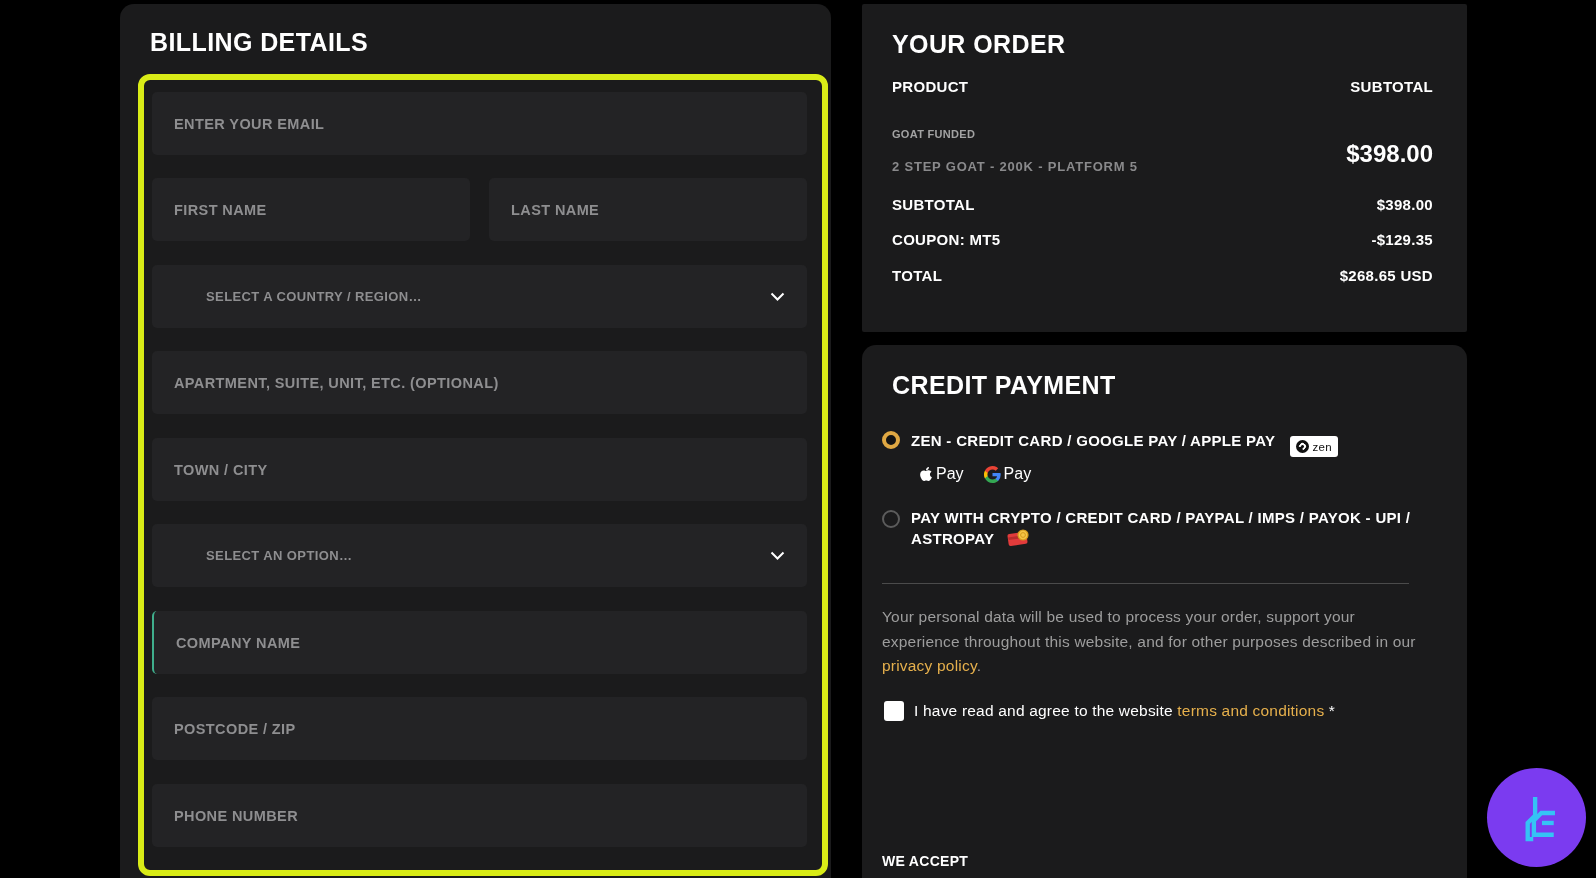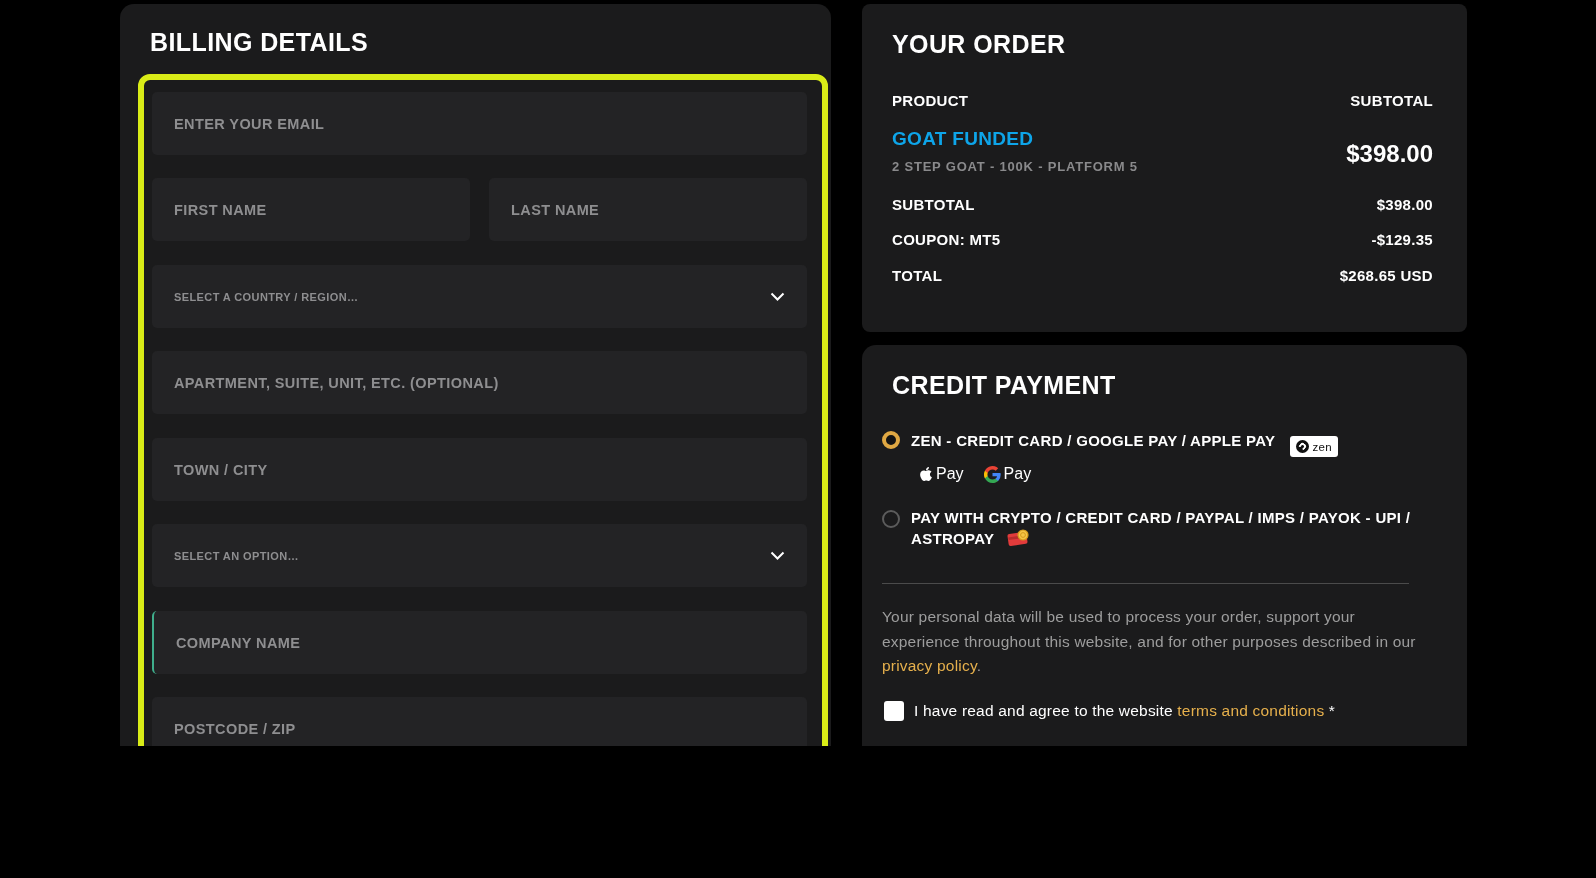--- a/index.html
+++ b/index.html
@@ -1,44 +1,44 @@
 <!DOCTYPE html>
 <html><head>
 <meta charset="utf-8">
 <style>
   * { margin:0; padding:0; box-sizing:border-box; }
   html,body { background:#000; }
   .page {
-    position:relative; width:1596px; height:746px; background:#000;
+    position:relative; width:1596px; height:878px; background:#000;
     overflow:hidden; font-family:"Liberation Sans","DejaVu Sans",sans-serif;
   }
   .card { position:absolute; background:#1b1b1c; }
 
   
   .billing-card { left:120px; top:4px; width:711px; height:874px; border-radius:14px 14px 0 0; }
   .billing-title { position:absolute; left:30px; top:24px; font-size:25px; font-weight:700;
     color:#fff; letter-spacing:.4px; }
   .highlight-box { position:absolute; left:18px; top:70px; width:690px; height:802px;
     border:6px solid #d9ec17; border-radius:12px; pointer-events:none; }
   .field { position:absolute; width:655px; height:63px; background:#232325; border-radius:5px;
     display:flex; align-items:center; padding:0 22px; }
   .field input { width:100%; background:transparent; border:none; outline:none;
     font-family:inherit; font-size:14.5px; font-weight:700; letter-spacing:.4px; color:#cfcfcf; }
   .field input::placeholder { color:#8e8e90; opacity:1; font-weight:700; }
   .select-field { justify-content:space-between; cursor:pointer; }
-  .select-field .ph { font-size:11px; font-weight:700; letter-spacing:.4px; color:#8e8e90; }
+  .select-field .ph { font-size:13px; font-weight:700; letter-spacing:.4px; color:#8e8e90;margin-left:32px; }
   .focused { border-left:2px solid #3fae8c; }
 
   
-  .order-card { left:862px; top:4px; width:605px; height:328px; border-radius:8px; }
+  .order-card { left:862px; top:4px; width:605px; height:328px; border-radius:2px; }
   .order-title { position:absolute; left:30px; top:26px; font-size:25px; font-weight:700; color:#fff; letter-spacing:.4px; }
   .oc-row { position:absolute; left:30px; right:34px; display:flex; justify-content:space-between; align-items:center; }
   .oc-label { font-size:15px; font-weight:700; color:#fff; letter-spacing:.3px; }
   .oc-value { font-size:15px; font-weight:700; color:#fff; letter-spacing:.3px; }
-  .item-name { font-size:19px; font-weight:700; color:#0ea5e9; letter-spacing:.3px; }
+  .item-name { font-size:11px; font-weight:700; color:#a3a3a3; letter-spacing:.3px; }
   .item-variant { position:absolute; left:30px; top:155px; font-size:13px; font-weight:700;
     color:#8a8a8c; letter-spacing:.8px; }
   .item-price { position:absolute; right:34px; top:136px; font-size:24px; font-weight:700; color:#fff; }
 
   
   .payment-card { left:862px; top:345px; width:605px; height:533px; border-radius:14px 14px 0 0; }
   .payment-title { position:absolute; left:30px; top:26px; font-size:25px; font-weight:700; color:#fff; letter-spacing:.4px; }
   .pm-option { position:absolute; left:20px; display:flex; align-items:flex-start; }
   .radio { width:18px; height:18px; border-radius:50%; flex:0 0 auto; cursor:pointer; }
   .radio-on { border:4px solid #e0a843; background:#141414; }
@@ -115,29 +115,29 @@
       <input type="text" placeholder="POSTCODE / ZIP" style="">
     </div>
     <div class="field" style="left:32px; top:780px;">
       <input type="text" placeholder="PHONE NUMBER" style="">
     </div>
   </section>
 
   <section class="card order-card">
     <h2 class="order-title">YOUR ORDER</h2>
 
-    <div class="oc-row" style="top:88px;">
+    <div class="oc-row" style="top:74px;">
       <span class="oc-label">PRODUCT</span>
       <span class="oc-label">SUBTOTAL</span>
     </div>
 
     <div class="oc-row" style="top:124px;">
       <span class="item-name">GOAT FUNDED</span>
     </div>
-    <span class="item-variant">2 STEP GOAT  -  100K  -  PLATFORM 5</span>
+    <span class="item-variant">2 STEP GOAT  -  200K  -  PLATFORM 5</span>
     <span class="item-price">$398.00</span>
 
     <div class="oc-row" style="top:192px;">
       <span class="oc-label">SUBTOTAL</span>
       <span class="oc-value">$398.00</span>
     </div>
     <div class="oc-row" style="top:227px;">
       <span class="oc-label">COUPON: MT5</span>
       <span class="oc-value">-$129.35</span>
     </div>

